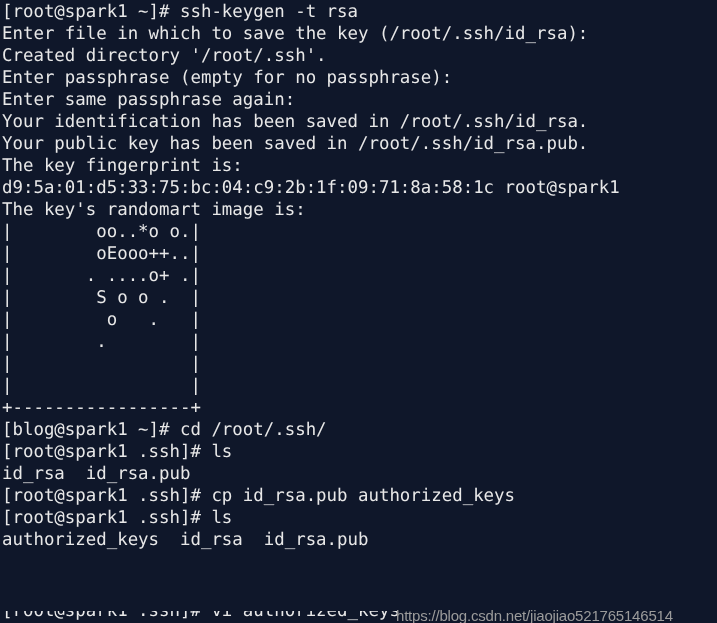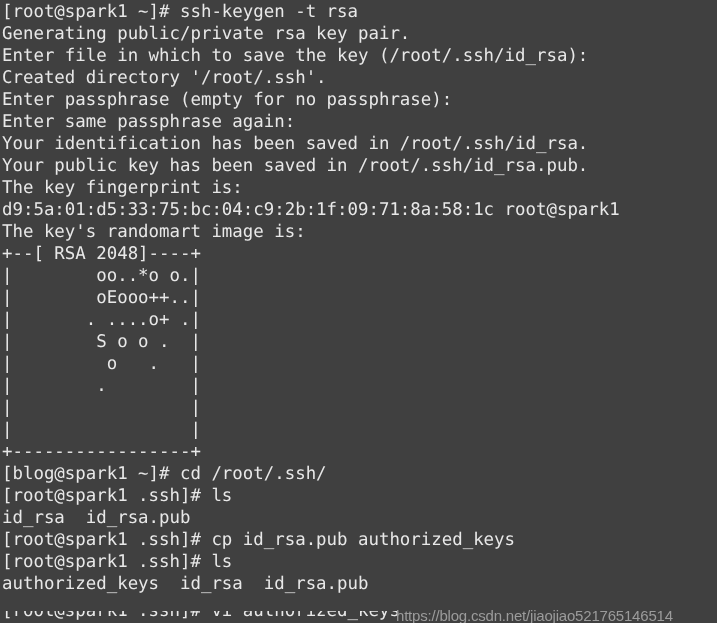--- a/index.html
+++ b/index.html
@@ -14,21 +14,21 @@
     overflow: hidden;
     position: relative;
     font-family: "DejaVu Sans Mono", "Liberation Mono", monospace;
   }
   #terminal {
     position: absolute;
     left: 0;
     top: 0;
     width: 717px;
     height: 623px;
-    background: #404040;
+    background: #0f172a;
     box-sizing: border-box;
     padding: 1px 0 0 2px;
     overflow: hidden;
   }
   .line {
     display: block;
     color: #e8e8e8;
     font-family: "DejaVu Sans Mono", "Liberation Mono", monospace;
     font-size: 17.4px;
     line-height: 22px;
@@ -63,31 +63,29 @@
     left: 2px;
     top: -11px;
   }
 </style>
 </head>
 <body>
 
 <div id="terminal">
   <div id="terminal-output">
       <span class="line">[root@spark1 ~]# ssh-keygen -t rsa</span>
-      <span class="line">Generating public/private rsa key pair.</span>
       <span class="line">Enter file in which to save the key (/root/.ssh/id_rsa):</span>
       <span class="line">Created directory '/root/.ssh'.</span>
       <span class="line">Enter passphrase (empty for no passphrase):</span>
       <span class="line">Enter same passphrase again:</span>
       <span class="line">Your identification has been saved in /root/.ssh/id_rsa.</span>
       <span class="line">Your public key has been saved in /root/.ssh/id_rsa.pub.</span>
       <span class="line">The key fingerprint is:</span>
       <span class="line">d9:5a:01:d5:33:75:bc:04:c9:2b:1f:09:71:8a:58:1c root@spark1</span>
       <span class="line">The key's randomart image is:</span>
-      <span class="line">+--[ RSA 2048]----+</span>
       <span class="line">|        oo..*o o.|</span>
       <span class="line">|        oEooo++..|</span>
       <span class="line">|       . ....o+ .|</span>
       <span class="line">|        S o o .  |</span>
       <span class="line">|         o   .   |</span>
       <span class="line">|        .        |</span>
       <span class="line">|                 |</span>
       <span class="line">|                 |</span>
       <span class="line">+-----------------+</span>
       <span class="line">[blog@spark1 ~]# cd /root/.ssh/</span>

